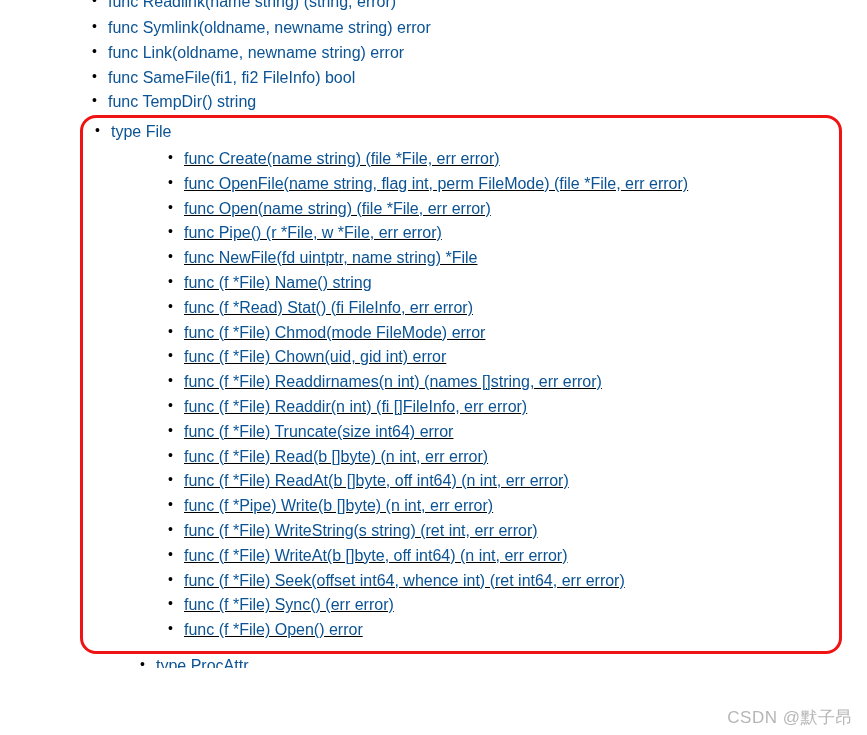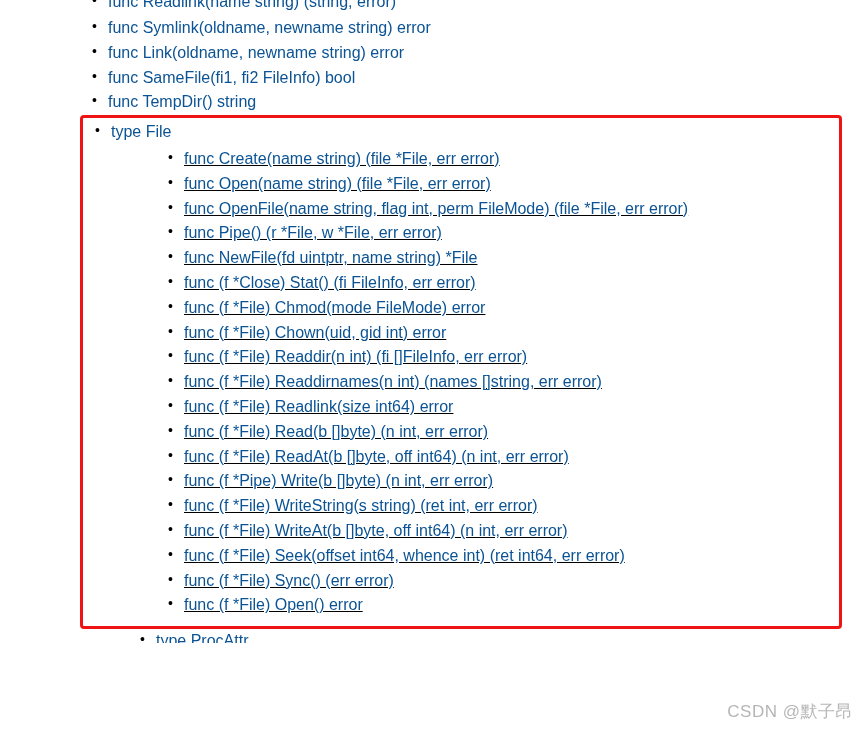--- a/index.html
+++ b/index.html
@@ -24,41 +24,41 @@
       font-size: 14px;
     }
     a.link {
       color: #0b5394;
       text-decoration: none;
     }
     .top-list { padding-left: 90px; }
     .sub-list { padding-left: 55px; padding-top:2px; padding-bottom:2px;text-decoration:underline; }
     .red-box {
       border: 3px solid #f01313;
-      border-radius: 4px;
+      border-radius: 16px;
       margin-left: 80px;
       margin-right: 25px;
       padding: 2px 10px 6px 10px;
     }
     .red-box .type-line { padding-left: 18px; }
     .cutoff-top {
       overflow: hidden;
       height: 16px;
       position: relative;
     }
     .cutoff-top li { position: relative; top: -10px; }
     .cutoff-bottom {
       overflow: hidden;
       height: 14px;
       padding-left: 48px;
     }
     .watermark {
       position: fixed;
       right: 14px;
-      bottom: 12px;
+      bottom: 6px;
       color: rgba(120,120,120,0.55);
       font-size: 17px;
       letter-spacing: 0.5px;
       pointer-events: none;
       font-weight: 400;
     }
   </style>
 </head>
 <body>
 
@@ -74,30 +74,31 @@
   <li><a class="link" href="#">func SameFile(fi1, fi2 FileInfo) bool</a></li>
   <li><a class="link" href="#">func TempDir() string</a></li>
 </ul>
 
 <div class="red-box">
   <ul>
     <li class="type-line">
       <a class="link" href="#">type File</a>
       <ul class="sub-list">
         <li><a class="link" href="#">func Create(name string) (file *File, err error)</a></li>
+        <li><a class="link" href="#">func OpenFile(name string, flag int, perm FileMode) (file *File, err error)</a></li>
         <li><a class="link" href="#">func Open(name string) (file *File, err error)</a></li>
-        <li><a class="link" href="#">func OpenFile(name string, flag int, perm FileMode) (file *File, err error)</a></li>
         <li><a class="link" href="#">func Pipe() (r *File, w *File, err error)</a></li>
         <li><a class="link" href="#">func NewFile(fd uintptr, name string) *File</a></li>
-        <li><a class="link" href="#">func (f *Close) Stat() (fi FileInfo, err error)</a></li>
+        <li><a class="link" href="#">func (f *File) Name() string</a></li>
+        <li><a class="link" href="#">func (f *Read) Stat() (fi FileInfo, err error)</a></li>
         <li><a class="link" href="#">func (f *File) Chmod(mode FileMode) error</a></li>
         <li><a class="link" href="#">func (f *File) Chown(uid, gid int) error</a></li>
+        <li><a class="link" href="#">func (f *File) Readdirnames(n int) (names []string, err error)</a></li>
         <li><a class="link" href="#">func (f *File) Readdir(n int) (fi []FileInfo, err error)</a></li>
-        <li><a class="link" href="#">func (f *File) Readdirnames(n int) (names []string, err error)</a></li>
-        <li><a class="link" href="#">func (f *File) Readlink(size int64) error</a></li>
+        <li><a class="link" href="#">func (f *File) Truncate(size int64) error</a></li>
         <li><a class="link" href="#">func (f *File) Read(b []byte) (n int, err error)</a></li>
         <li><a class="link" href="#">func (f *File) ReadAt(b []byte, off int64) (n int, err error)</a></li>
         <li><a class="link" href="#">func (f *Pipe) Write(b []byte) (n int, err error)</a></li>
         <li><a class="link" href="#">func (f *File) WriteString(s string) (ret int, err error)</a></li>
         <li><a class="link" href="#">func (f *File) WriteAt(b []byte, off int64) (n int, err error)</a></li>
         <li><a class="link" href="#">func (f *File) Seek(offset int64, whence int) (ret int64, err error)</a></li>
         <li><a class="link" href="#">func (f *File) Sync() (err error)</a></li>
         <li><a class="link" href="#">func (f *File) Open() error</a></li>
       </ul>
     </li>

